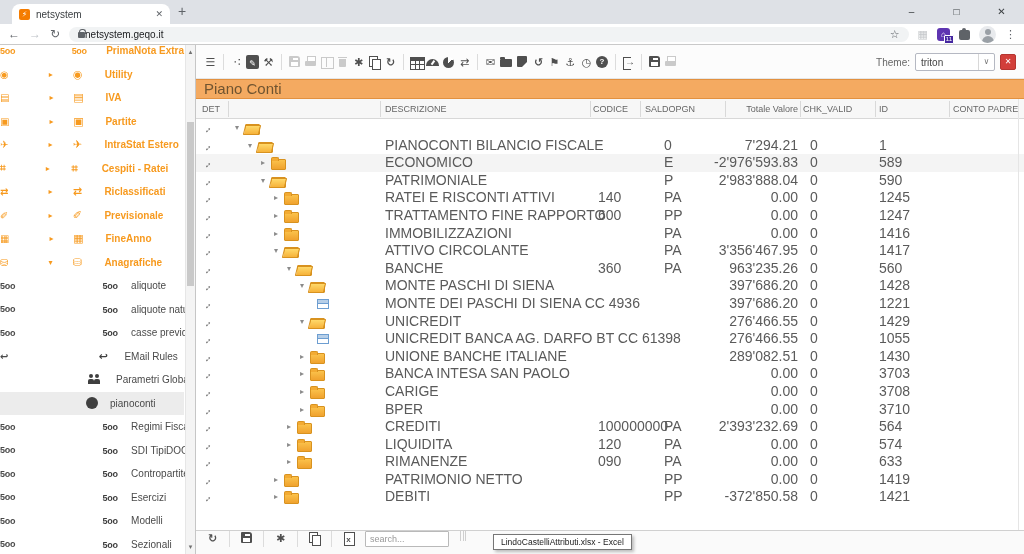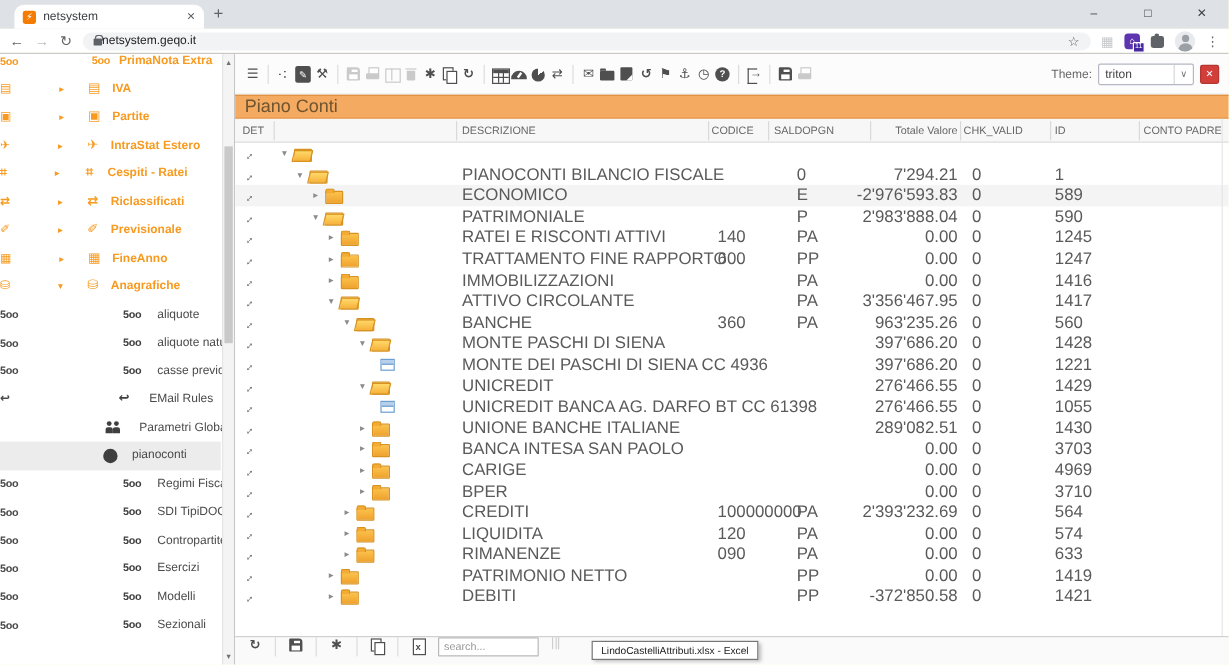--- a/index.html
+++ b/index.html
@@ -1,17 +1,17 @@
 <!DOCTYPE html>
 <html><head>
 <meta charset="utf-8">
 <style>
   *{margin:0;padding:0;box-sizing:border-box}
   html,body{background:#fff}
-  .screen{position:relative;width:1024px;height:554px;overflow:hidden;background:#fef9c3;
+  .screen{position:relative;width:1024px;height:554px;overflow:hidden;background:#a21caf;
     font-family:"Liberation Sans","DejaVu Sans",sans-serif;color:#444}
   
   .tabstrip{position:absolute;top:0;left:0;right:0;height:24px;background:#dee1e6}
   .tab{position:absolute;left:12px;top:4px;width:158px;height:20px;background:#fff;
     border-radius:8px 8px 0 0;display:flex;align-items:center;padding:0 7px;gap:6px}
   .tab-favicon{width:11px;height:11px;background:#f57c00;border-radius:2px;color:#fff;
     font-size:8px;line-height:11px;text-align:center;flex:0 0 auto}
   .tab-favicon::before{content:"⚡"}
   .tab-title{font-size:10px;color:#3c4043;flex:1;white-space:nowrap;overflow:hidden}
   .tab-close{font-size:9px;color:#5f6368}
@@ -53,21 +53,21 @@
   .side-item{height:23.5px;display:flex;align-items:center;font-size:10px;cursor:default}
   .side-item.top{color:#f79a1f;font-weight:700}
   .side-item.sub{color:#4a4a4a}
   .side-item.sel{background:#ececec}
   .s-caret{width:12px;margin-left:36px;font-size:8px;text-align:center}
   .s-caret.i-right::before{content:"▸"}
   .s-caret.i-down::before{content:"▾"}
   .s-ico{position:relative;width:18px;height:13px;margin-left:12px;text-align:center;
     font-size:11px;line-height:13px;flex:0 0 auto}
   .side-item.sub .s-ico{margin-left:86px;color:#3f3f3f}
-  .s-label{margin-left:6px;white-space:nowrap}
+  .s-label{margin-left:18px;white-space:nowrap}
   .side-item.sub .s-label{margin-left:12px}
   .i-utility::before{content:"◉"} .i-iva::before{content:"▤"} .i-partite::before{content:"▣"}
   .i-intrastat::before{content:"✈"} .i-cespiti::before{content:"⌗"}
   .i-riclassificati::before{content:"⇄"} .i-previsionale::before{content:"✐"}
   .i-fineanno::before{content:"▦"} .i-anagrafiche::before{content:"⛁"}
   .i-500px::before{content:"5oo";font-weight:800;font-size:9px;letter-spacing:-.3px}
   .i-email-rules::before{content:"↩";font-weight:700}
   .s-ico.i-parametri-globali::before{content:"";position:absolute;left:3px;top:1px;width:4px;
     height:4px;border-radius:50%;background:#3f3f3f;box-shadow:6px 0 0 #3f3f3f}
   .s-ico.i-parametri-globali::after{content:"";position:absolute;left:2px;top:6px;width:6px;
@@ -250,20 +250,25 @@
 
     <aside class="sidebar">
       <div class="side-list">
 
           <div class="side-item top cut i-500px">
             <span class="s-caret"></span>
             <span class="s-ico i-500px"></span>
             <span class="s-label">PrimaNota Extra</span>
           </div>
 
+          <div class="side-item top i-utility">
+            <span class="s-caret i-right"></span>
+            <span class="s-ico i-utility"></span>
+            <span class="s-label">Utility</span>
+          </div>
 
           <div class="side-item top i-iva">
             <span class="s-caret i-right"></span>
             <span class="s-ico i-iva"></span>
             <span class="s-label">IVA</span>
           </div>
 
           <div class="side-item top i-partite">
             <span class="s-caret i-right"></span>
             <span class="s-ico i-partite"></span>
@@ -671,21 +676,21 @@
 
           <div class="grow" style="--lvl: 5;">
             <span class="det"></span>
             <span class="caret i-right"></span>
             <span class="node i-folder"></span>
             <span class="c-desc">CARIGE</span>
             <span class="c-cod"></span>
             <span class="c-saldo"></span>
             <span class="c-tot">0.00</span>
             <span class="c-chk">0</span>
-            <span class="c-id">4969</span>
+            <span class="c-id">3708</span>
             <span class="c-padre"></span>
           </div>
 
           <div class="grow" style="--lvl: 5;">
             <span class="det"></span>
             <span class="caret i-right"></span>
             <span class="node i-folder"></span>
             <span class="c-desc">BPER</span>
             <span class="c-cod"></span>
             <span class="c-saldo"></span>

